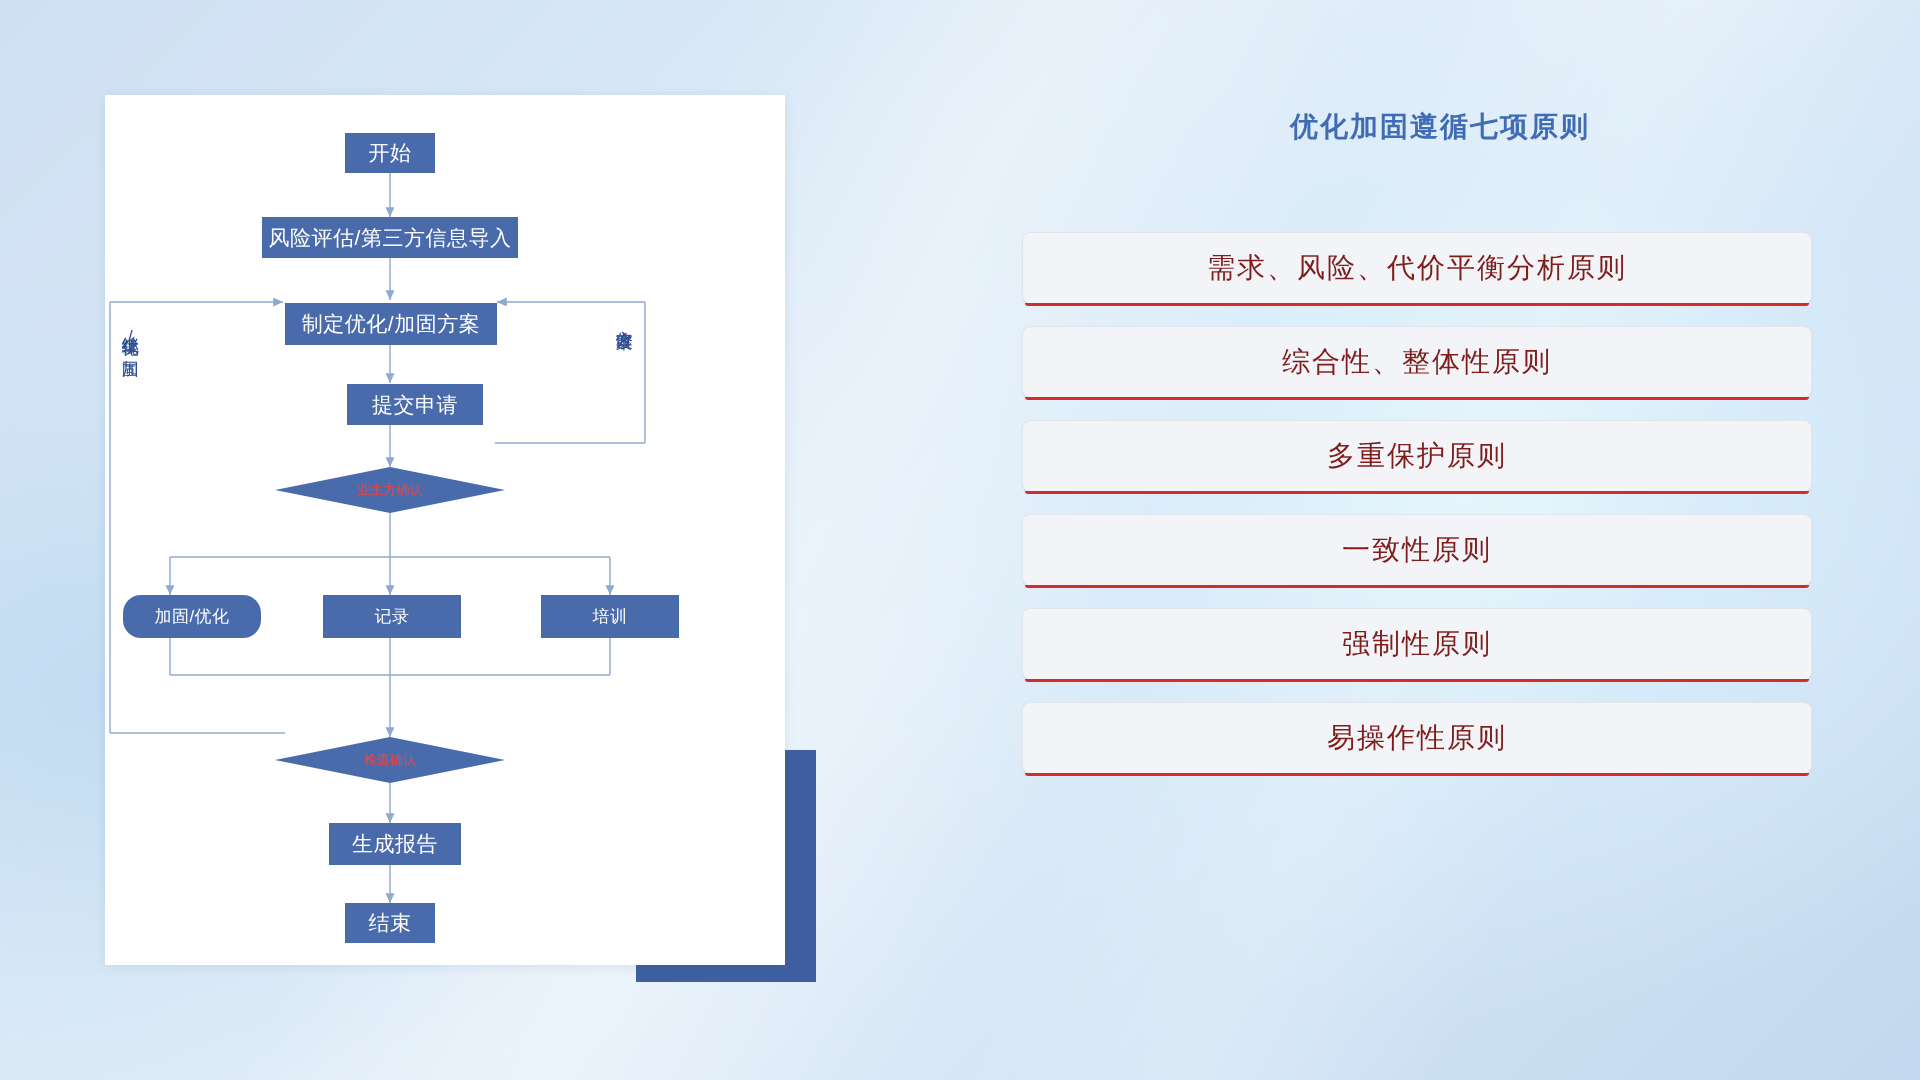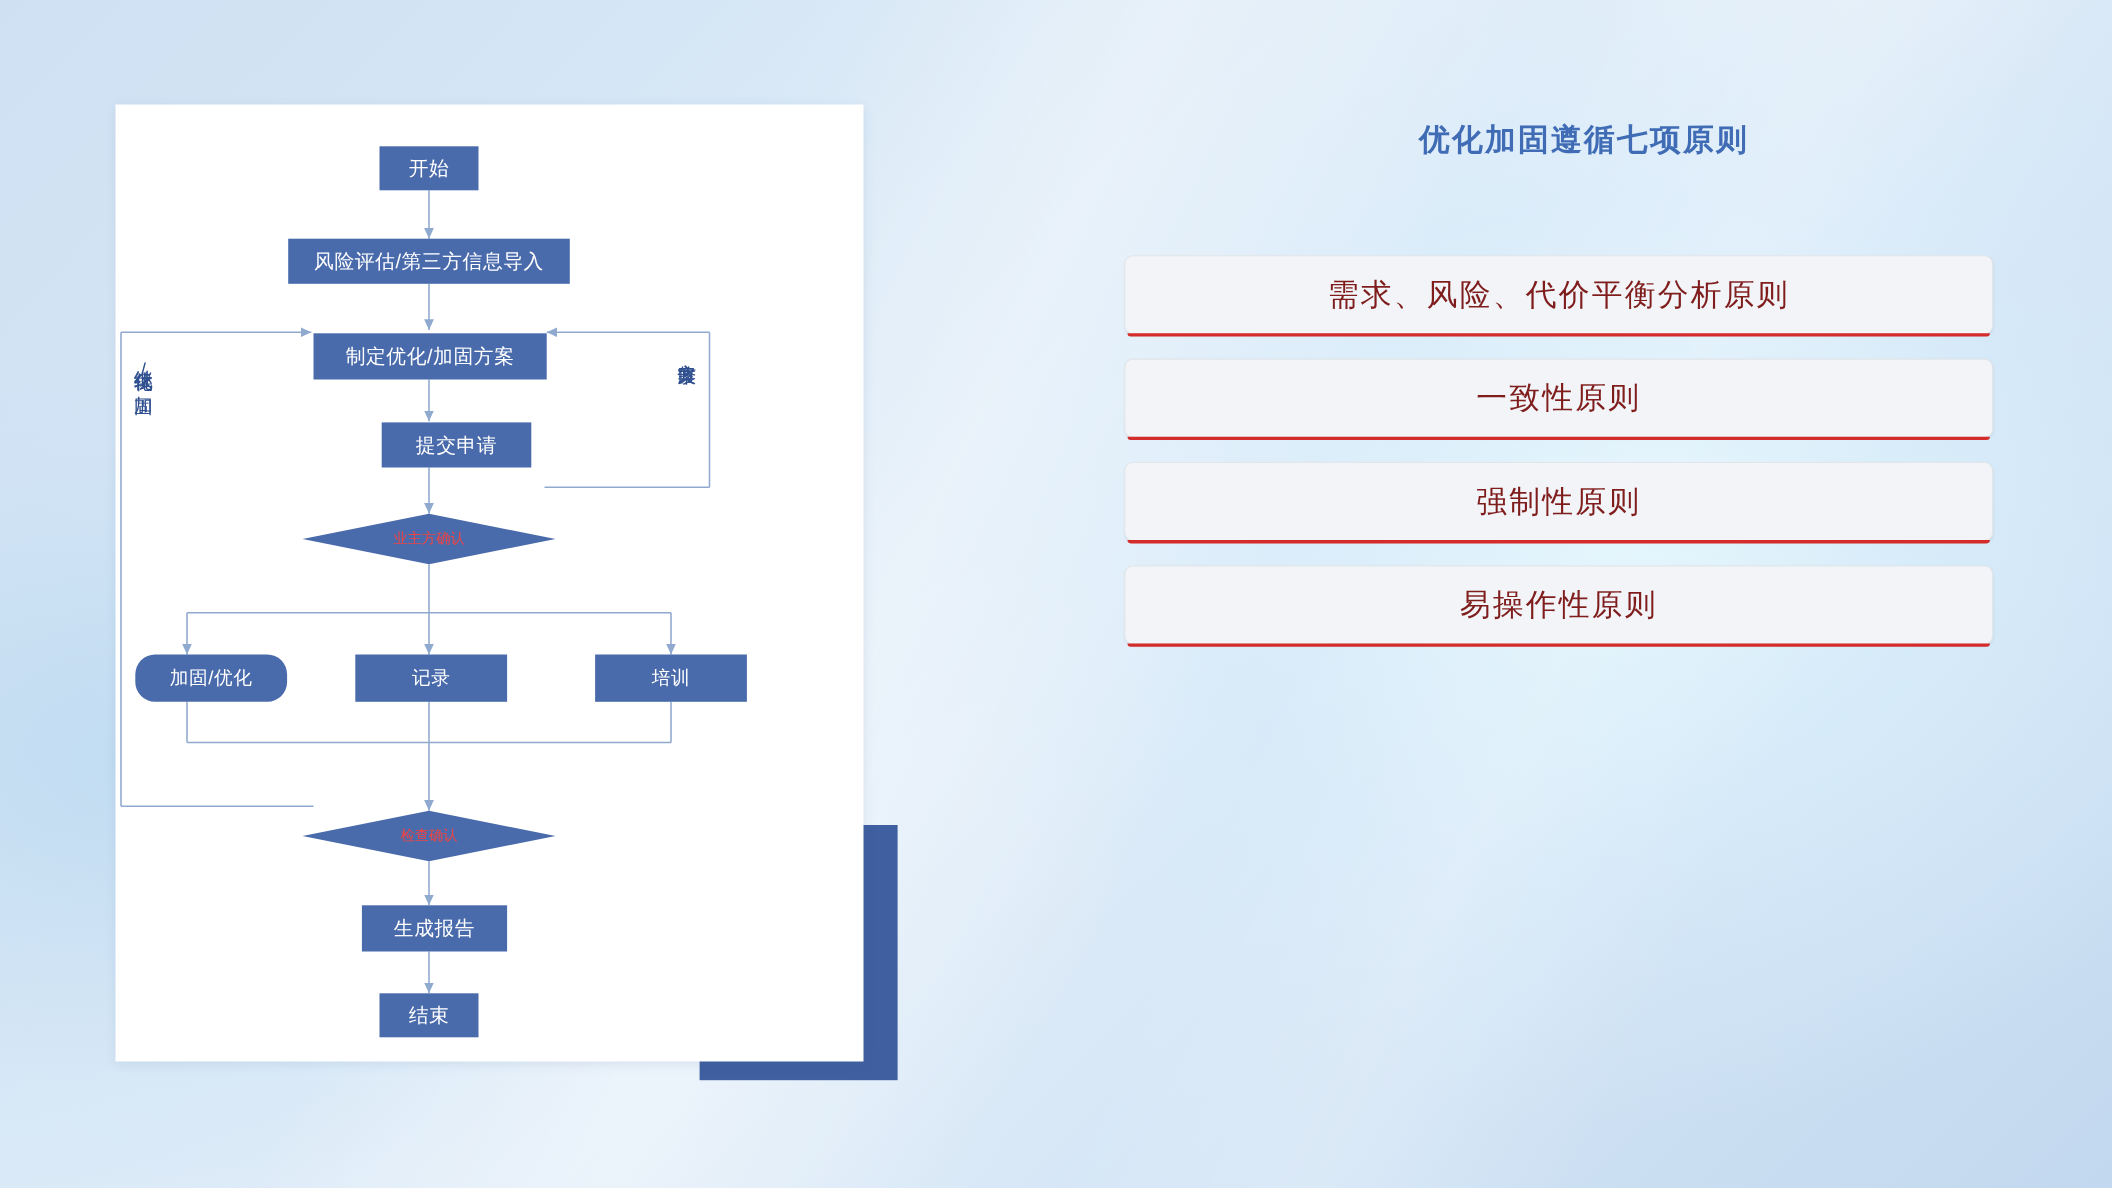--- a/index.html
+++ b/index.html
@@ -52,21 +52,21 @@
     position: absolute;
     inset: 0;
   }
   .flow svg { position: absolute; left: 0; top: 0; }
 
   .node {
     position: absolute;
     box-sizing: border-box;
     background: #4a6bab;
     color: #ffffff;
-    font-size: 18px;
+    font-size: 21px;
     display: flex;
     align-items: center;
     justify-content: center;
     letter-spacing: 0.5px;
     white-space: nowrap;
   }
   .node.small { font-size: 17px; }
   .diamond-label {
     position: absolute;
     color: #ef4444;
@@ -240,20 +240,26 @@
     </div>
   </div>
 
   <div class="title">优化加固遵循七项原则</div>
 
   <div class="bars">
     <div class="bar">
       <span class="bar-text">需求、风险、代价平衡分析原则</span>
     </div>
     <div class="bar">
+      <span class="bar-text">综合性、整体性原则</span>
+    </div>
+    <div class="bar">
+      <span class="bar-text">多重保护原则</span>
+    </div>
+    <div class="bar">
       <span class="bar-text">一致性原则</span>
     </div>
     <div class="bar">
       <span class="bar-text">强制性原则</span>
     </div>
     <div class="bar">
       <span class="bar-text">易操作性原则</span>
     </div>
   </div>
 

